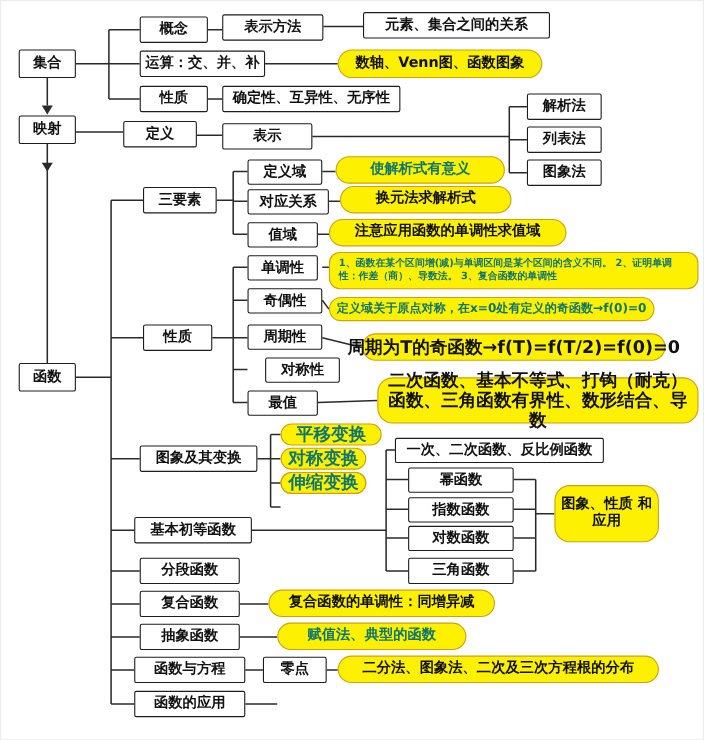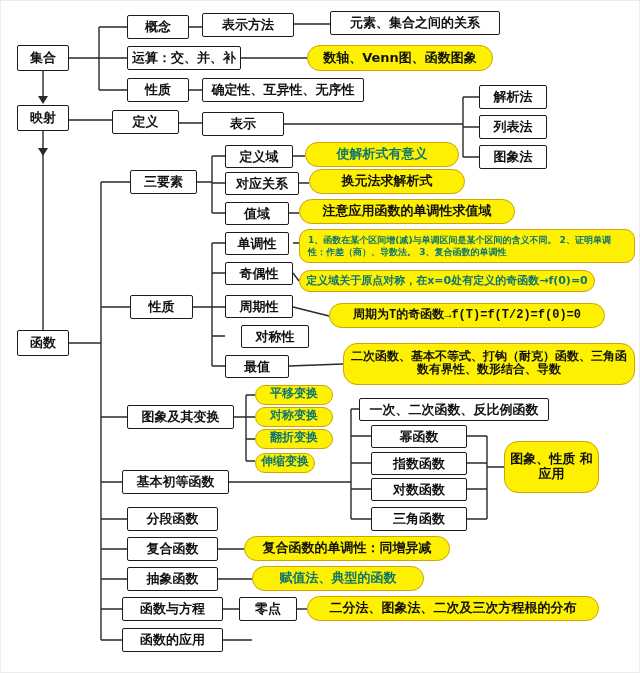--- a/index.html
+++ b/index.html
@@ -15,21 +15,21 @@
   }
   .pill {
     position:absolute; z-index:2; display:flex; align-items:center; justify-content:center;
     background:#fdf000; border:1.5px solid #cfa10a; border-radius:14px;
     font-size:13px; font-weight:bold; color:#111; text-align:center; line-height:1.12;
     padding:0 5px;
   }
   .pill.red { color:#0f766e; }
   .pill.tiny { font-size:9px; text-align:left; border-radius:10px; line-height:1.35; padding:1px 8px; }
   .pill.sm { font-size:11px; white-space:nowrap; }
-  .pill.md { font-size:12px;font-family:Liberation Mono, monospace; }
+  .pill.md { font-size:16px; }
   .pill.nowrap { white-space:nowrap; }
 </style>
 </head>
 <body>
 
 <div id="canvas">
 
   <svg class="links" width="640" height="673" viewBox="0 0 640 673">
     <g stroke="#2a2a2a" stroke-width="1.4" fill="none">
       <path d="M68,57 H126 M98,26 V89 M98,26 H126 M98,89 H126 M188,26 H201 M293,23 H329 M240,57 H306 M188,89 H201"></path>
@@ -77,24 +77,24 @@
   <div class="pill red tiny" style="left:298px;top:228px;width:336px;height:34px">1、函数在某个区间增(减)与单调区间是某个区间的含义不同。 2、证明单调性：作差（商）、导数法。 3、复合函数的单调性</div>
   <div class="box" style="left:224px;top:261px;width:68px;height:23px">奇偶性</div>
   <div class="pill red sm" style="left:298px;top:269px;width:296px;height:22px">定义域关于原点对称，在x=0处有定义的奇函数→f(0)=0</div>
   <div class="box" style="left:224px;top:294px;width:68px;height:23px">周期性</div>
   <div class="pill md nowrap" style="left:328px;top:302px;width:276px;height:25px">周期为T的奇函数→f(T)=f(T/2)=f(0)=0</div>
   <div class="box" style="left:240px;top:324px;width:68px;height:23px">对称性</div>
   <div class="box" style="left:224px;top:354px;width:64px;height:23px">最值</div>
   <div class="pill md" style="left:342px;top:342px;width:292px;height:42px">二次函数、基本不等式、打钩（耐克）函数、三角函数有界性、数形结合、导数</div>
 
   <div class="box" style="left:126px;top:404px;width:107px;height:24px">图象及其变换</div>
-  <div class="pill red md nowrap" style="left:254px;top:384px;width:78px;height:20px">平移变换</div>
+  <div class="pill red md nowrap" style="left:254px;top:384px;width:92px;height:20px">平移变换</div>
   <div class="pill red md nowrap" style="left:254px;top:406px;width:78px;height:20px">对称变换</div>
   <div class="pill red md nowrap" style="left:254px;top:428px;width:78px;height:20px">翻折变换</div>
-  <div class="pill red md nowrap" style="left:254px;top:452px;width:60px;height:20px">伸缩变换</div>
+  <div class="pill red md nowrap" style="left:254px;top:428px;width:78px;height:20px">伸缩变换</div>
 
   <div class="box" style="left:121px;top:469px;width:107px;height:24px">基本初等函数</div>
   <div class="box" style="left:358px;top:397px;width:190px;height:23px">一次、二次函数、反比例函数</div>
   <div class="box" style="left:370px;top:424px;width:96px;height:23px">幂函数</div>
   <div class="box" style="left:370px;top:477px;width:96px;height:23px">对数函数</div>
   <div class="box" style="left:370px;top:451px;width:96px;height:23px">指数函数</div>
   <div class="box" style="left:370px;top:506px;width:96px;height:24px">三角函数</div>
   <div class="pill" style="left:503px;top:440px;width:95px;height:52px">图象、性质 和应用</div>
 
   <div class="box" style="left:126px;top:536px;width:91px;height:24px">复合函数</div>

